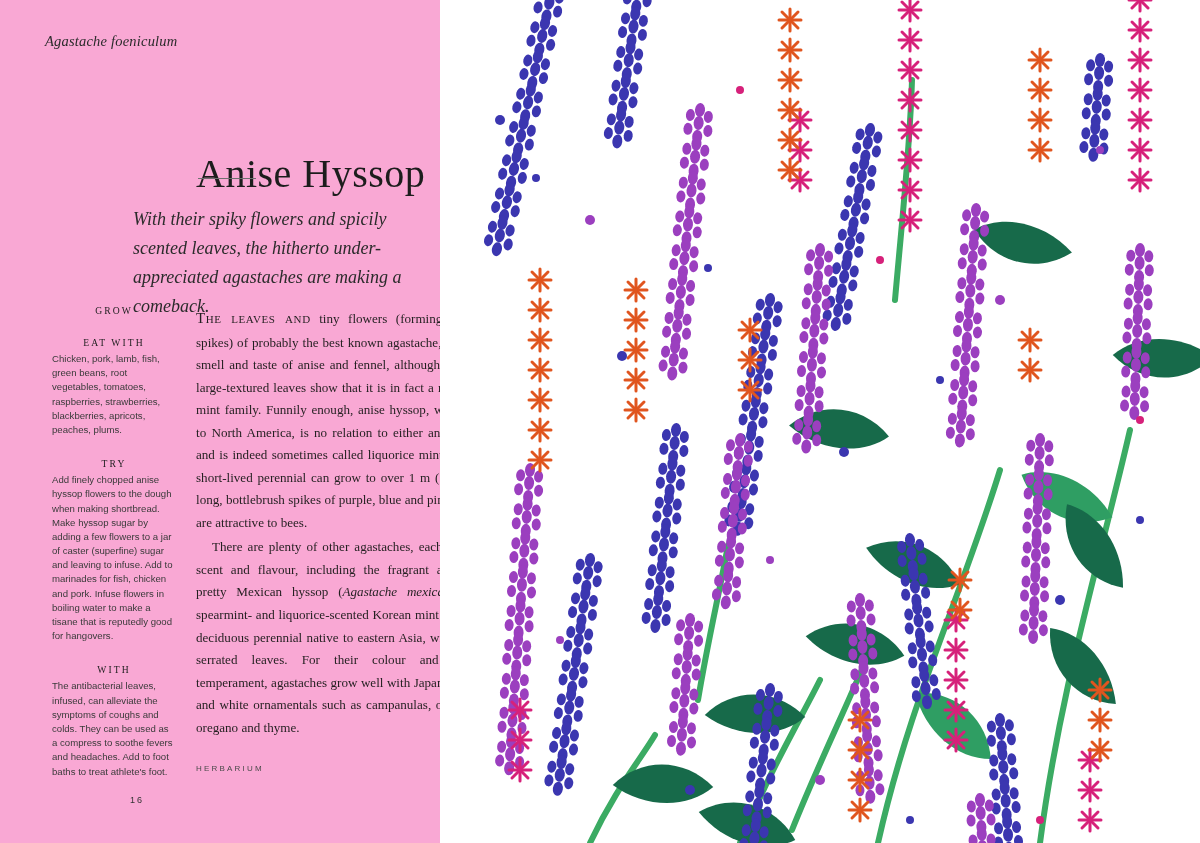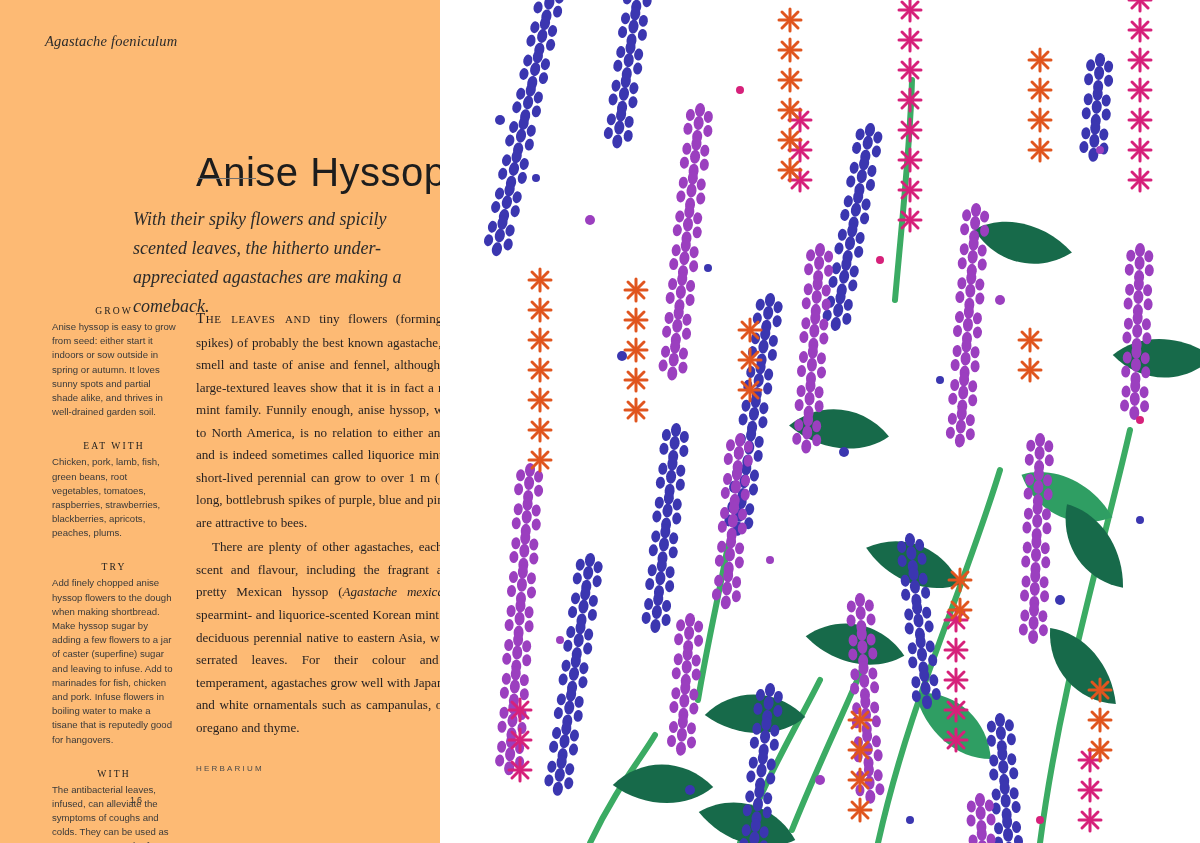--- a/index.html
+++ b/index.html
@@ -12,41 +12,41 @@
     height: 843px;
     overflow: hidden;
     font-family: "Liberation Serif", serif;
     color: #231f20;
     position: relative;
   }
 
   .page {
     position: absolute;
     inset: 0;
-    background: #fdba74;
+    background: #f9a8d4;
     overflow: hidden;
   }
 
   
   .running-head {
     position: absolute;
     left: 45px;
     top: 33px;
     font-family: "Liberation Serif", serif;
     font-style: italic;
     font-size: 14.5px;
     letter-spacing: 0.2px;
     color: #2b2b2b;
   }
 
   .title {
     position: absolute;
     left: 196px;
     top: 118px;
-    font-family: Liberation Sans, sans-serif;
+    font-family: Liberation Serif, serif;
     font-size: 40px;
     font-weight: 400;
     letter-spacing: 0.5px;
     color: #1d1d1d;
     white-space: nowrap;
     margin-top: 32px;
   }
 
   .title-rule {
     position: absolute;
@@ -152,21 +152,20 @@
   <div class="running-head">Agastache foeniculum</div>
 
   <h1 class="title">Anise Hyssop</h1>
   <div class="title-rule"></div>
 
   <div class="standfirst">With their spiky flowers and spicily scented leaves, the hitherto under-appreciated agastaches are making a comeback.</div>
 
   <div class="sidenotes">
     <div class="sidenote">
       <div class="sidenote-head">GROW</div>
-      <div class="sidenote-body">Anise hyssop is easy to grow from seed: either start it indoors or sow outside in spring or autumn. It loves sunny spots and partial shade alike, and thrives in well-drained garden soil.</div>
     </div>
     <div class="sidenote">
       <div class="sidenote-head">EAT WITH</div>
       <div class="sidenote-body">Chicken, pork, lamb, fish, green beans, root vegetables, tomatoes, raspberries, strawberries, blackberries, apricots, peaches, plums.</div>
     </div>
     <div class="sidenote">
       <div class="sidenote-head">TRY</div>
       <div class="sidenote-body">Add finely chopped anise hyssop flowers to the dough when making shortbread. Make hyssop sugar by adding a few flowers to a jar of caster (superfine) sugar and leaving to infuse. Add to marinades for fish, chicken and pork. Infuse flowers in boiling water to make a tisane that is reputedly good for hangovers.</div>
     </div>
     <div class="sidenote">

